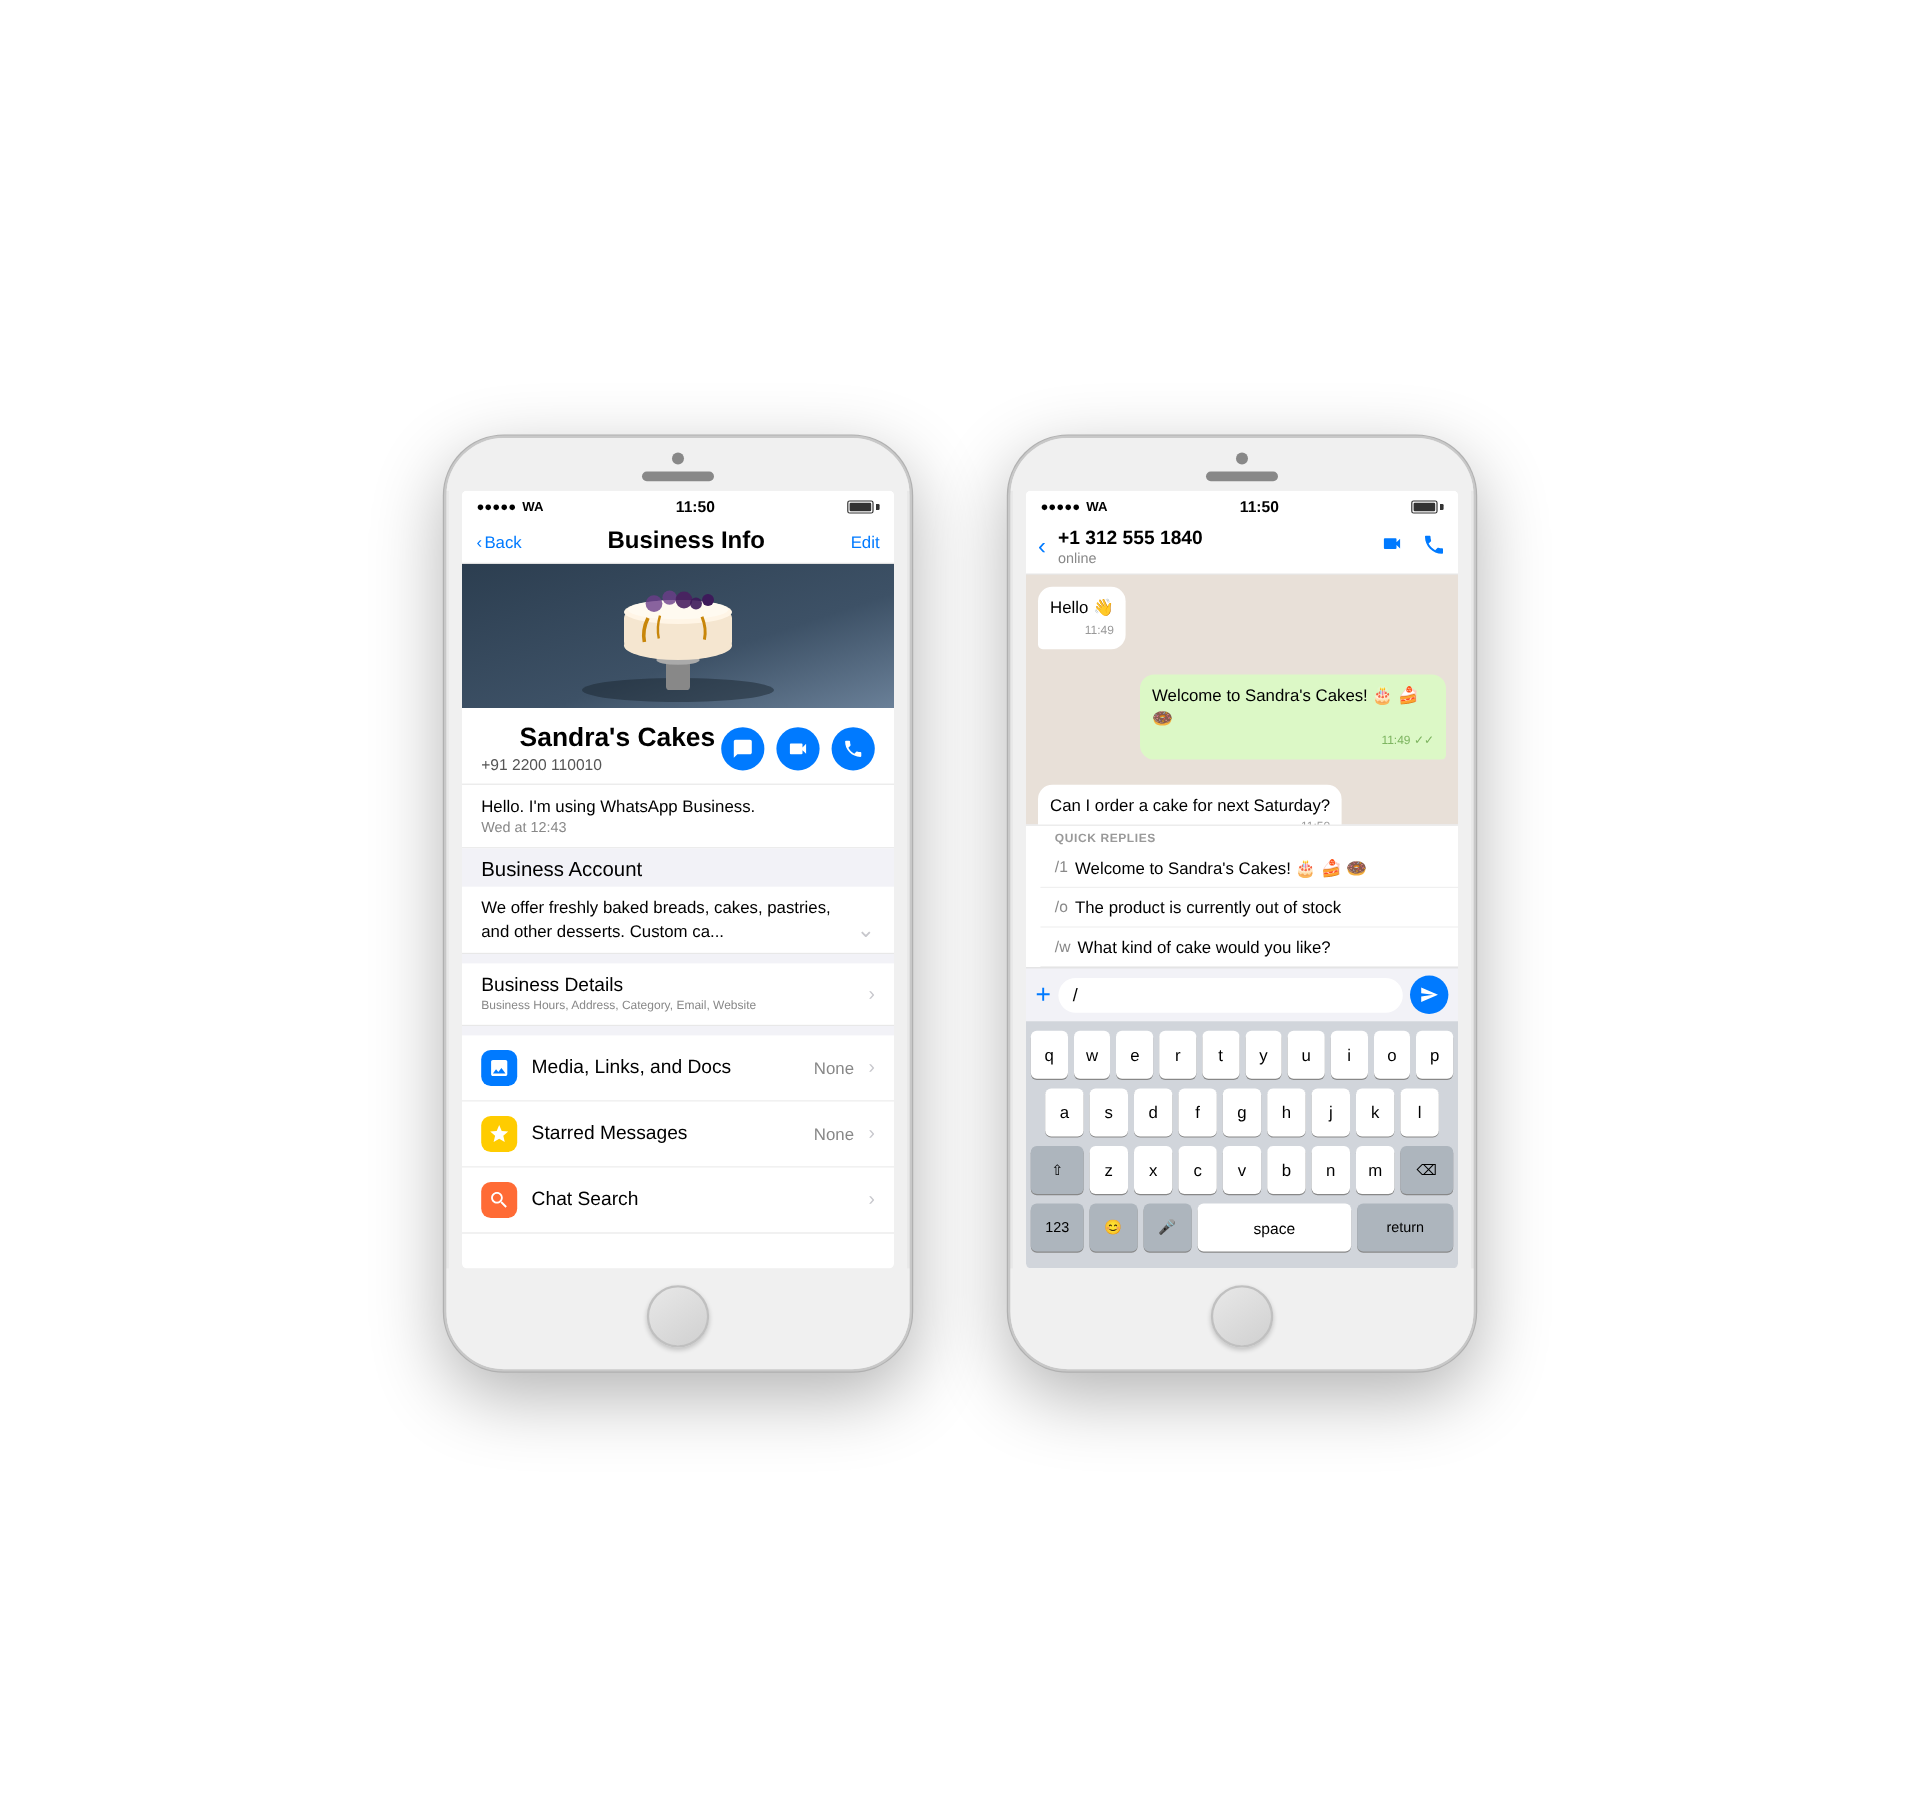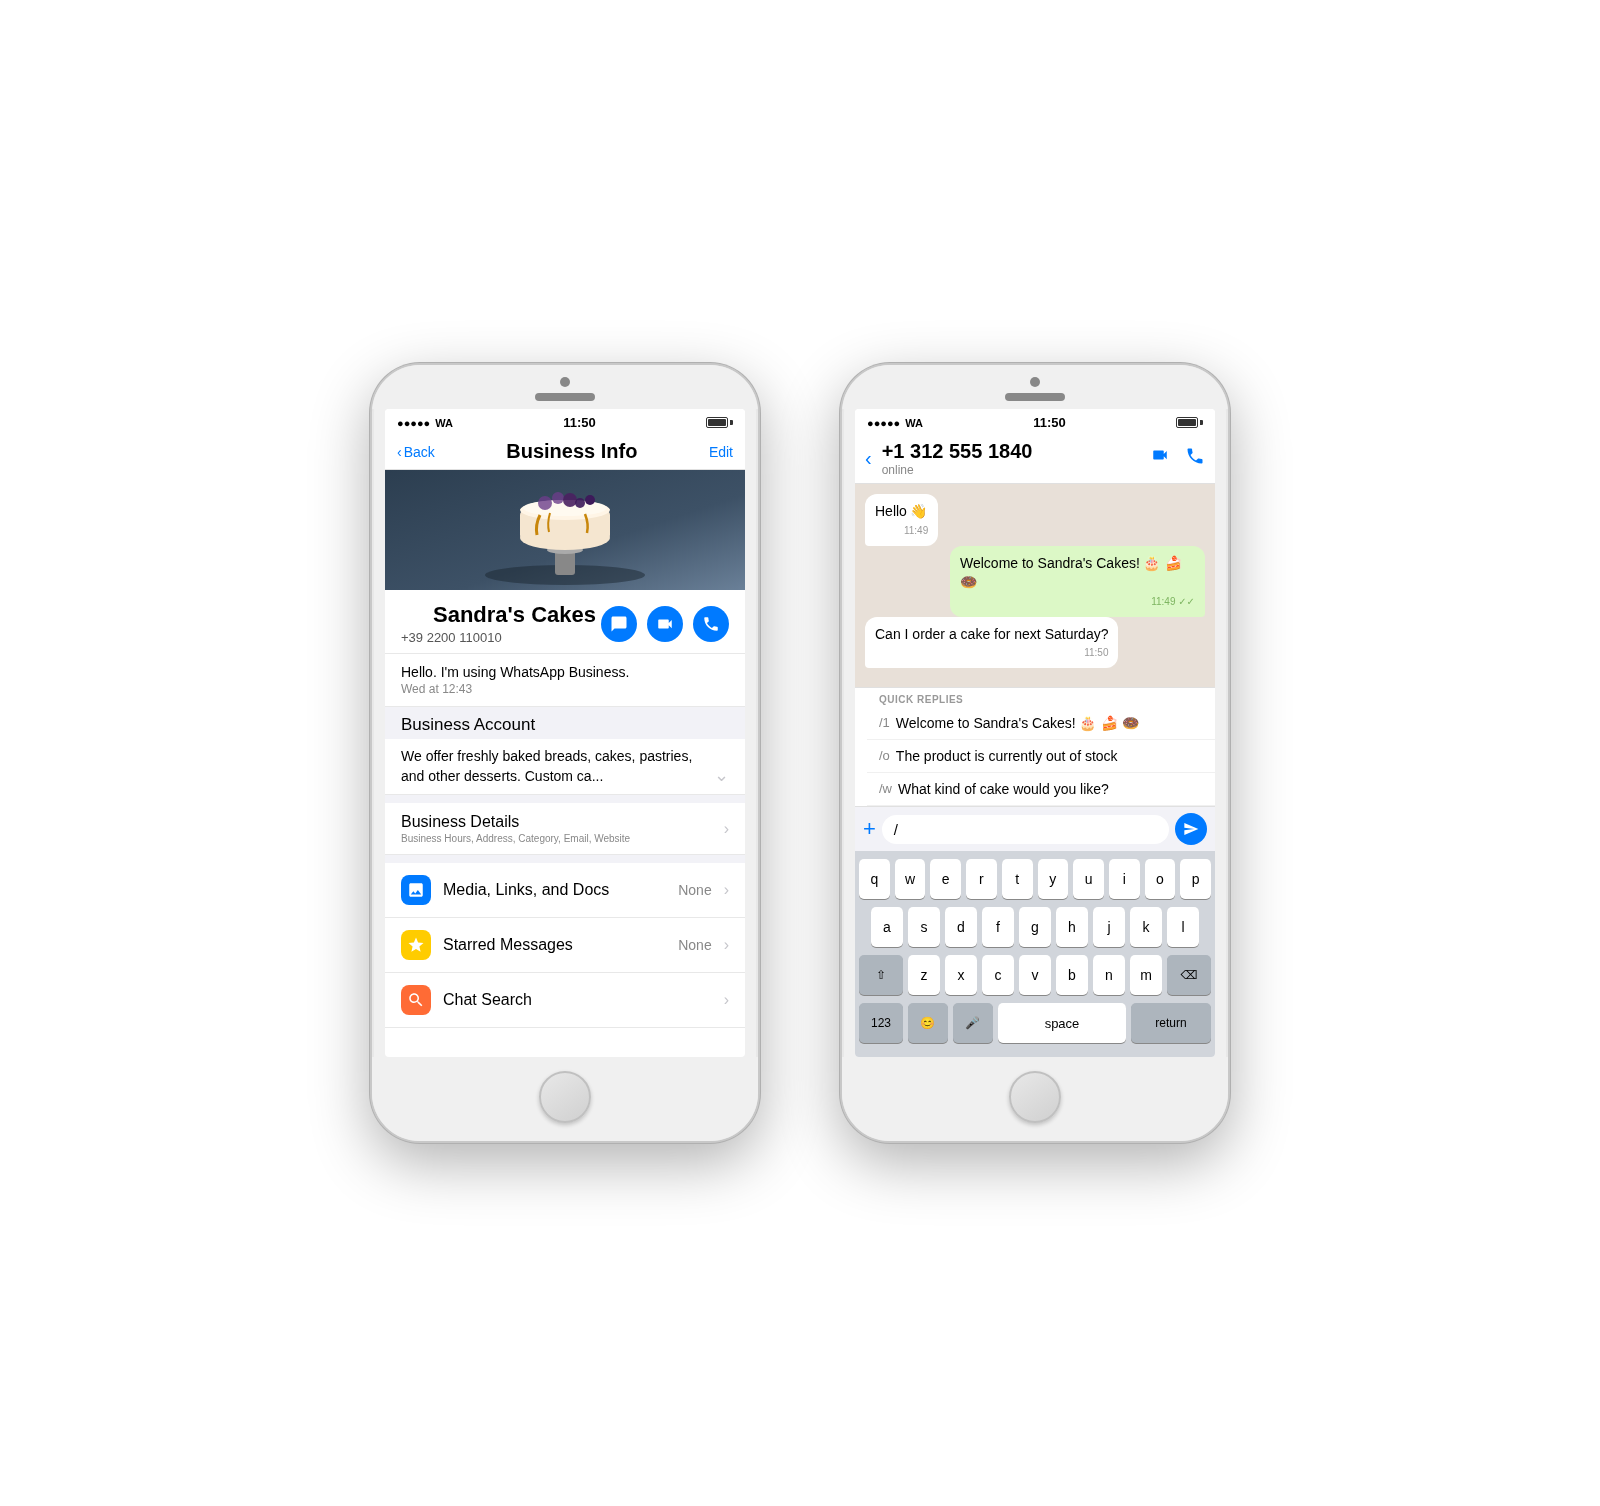--- a/index.html
+++ b/index.html
@@ -229,32 +229,32 @@
       display: flex;
       align-items: center;
       padding: 6px 10px;
       background: #fff;
       border-bottom: 1px solid #e0e0e0;
       flex-shrink: 0;
       gap: 8px;
     }
     .chat-back { color: #007aff; font-size: 20px; margin-right: 2px; }
     .chat-contact-info { flex: 1; }
-    .chat-contact-name { font-size: 20px; font-weight: 600; }
+    .chat-contact-name { font-size: 16px; font-weight: 600; }
     .chat-contact-status { font-size: 12px; color: #888; }
     .chat-actions { display: flex; gap: 14px; }
     .chat-action-icon { color: #007aff; font-size: 18px; }
 
     .chat-messages {
       flex: 1;
       background: #e8e0d8;
       padding: 10px 10px 6px;
       display: flex;
       flex-direction: column;
-      gap: 0;
+      gap: 21px;
       overflow: hidden;
     }
     .msg-bubble {
       max-width: 75%;
       padding: 8px 10px;
       border-radius: 12px;
       font-size: 14px;
       line-height: 1.4;
       position: relative;
     }
@@ -460,21 +460,21 @@
           <circle cx="185" cy="30" r="7" fill="#4a2060" opacity="0.9"></circle>
 
           <circle cx="195" cy="33" r="5" fill="#3d1a5a" opacity="0.9"></circle>
           <circle cx="205" cy="30" r="5" fill="#3d1a5a"></circle>
         </svg>
       </div>
 
       <div class="business-info-section">
         <div class="business-name-area">
           <div class="business-name">Sandra's Cakes</div>
-          <div class="business-phone-num">+39 2200 110010</div>
+          <div class="business-phone-num">+91 2200 110010</div>
         </div>
         <div class="action-icons">
           <div class="action-icon-btn">
             <svg width="18" height="18" viewBox="0 0 24 24" fill="white">
                 <path d="M20 2H4c-1.1 0-2 .9-2 2v18l4-4h14c1.1 0 2-.9 2-2V4c0-1.1-.9-2-2-2z"></path>
               </svg>
           </div>
           <div class="action-icon-btn">
             <svg width="18" height="18" viewBox="0 0 24 24" fill="white">
                 <path d="M17 10.5V7c0-.55-.45-1-1-1H4c-.55 0-1 .45-1 1v10c0 .55.45 1 1 1h12c.55 0 1-.45 1-1v-3.5l4 4v-11l-4 4z"></path>

